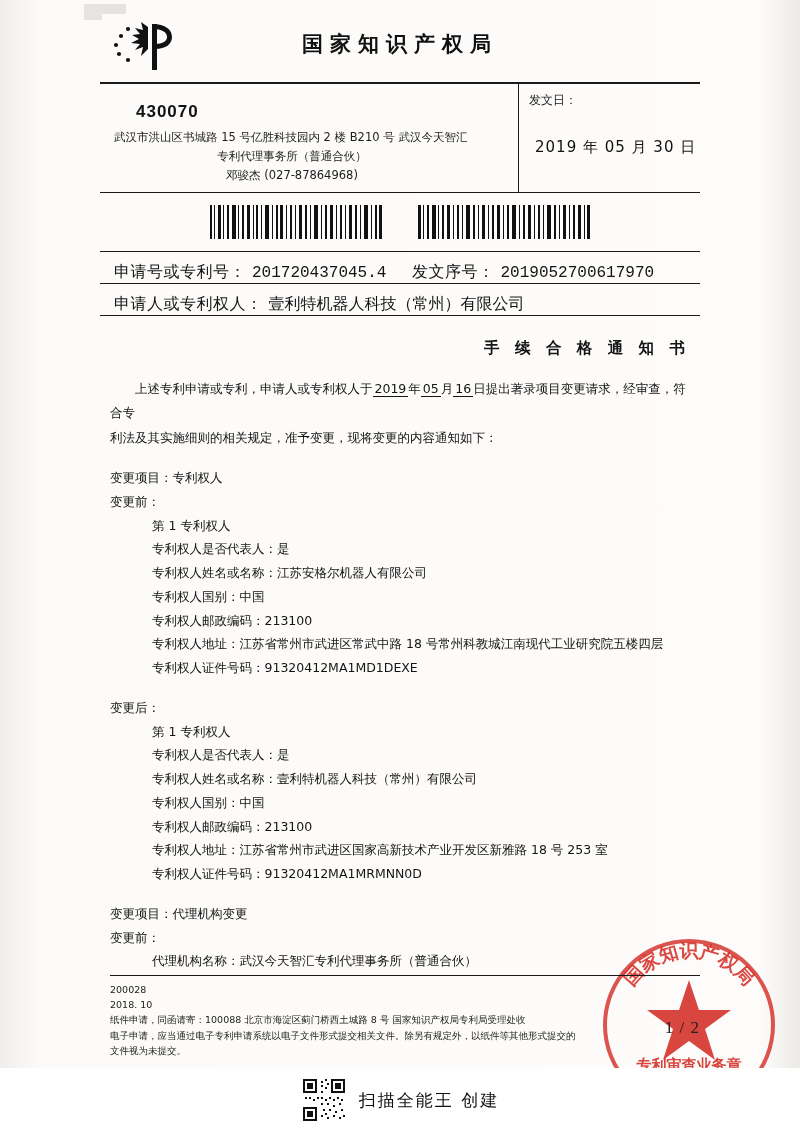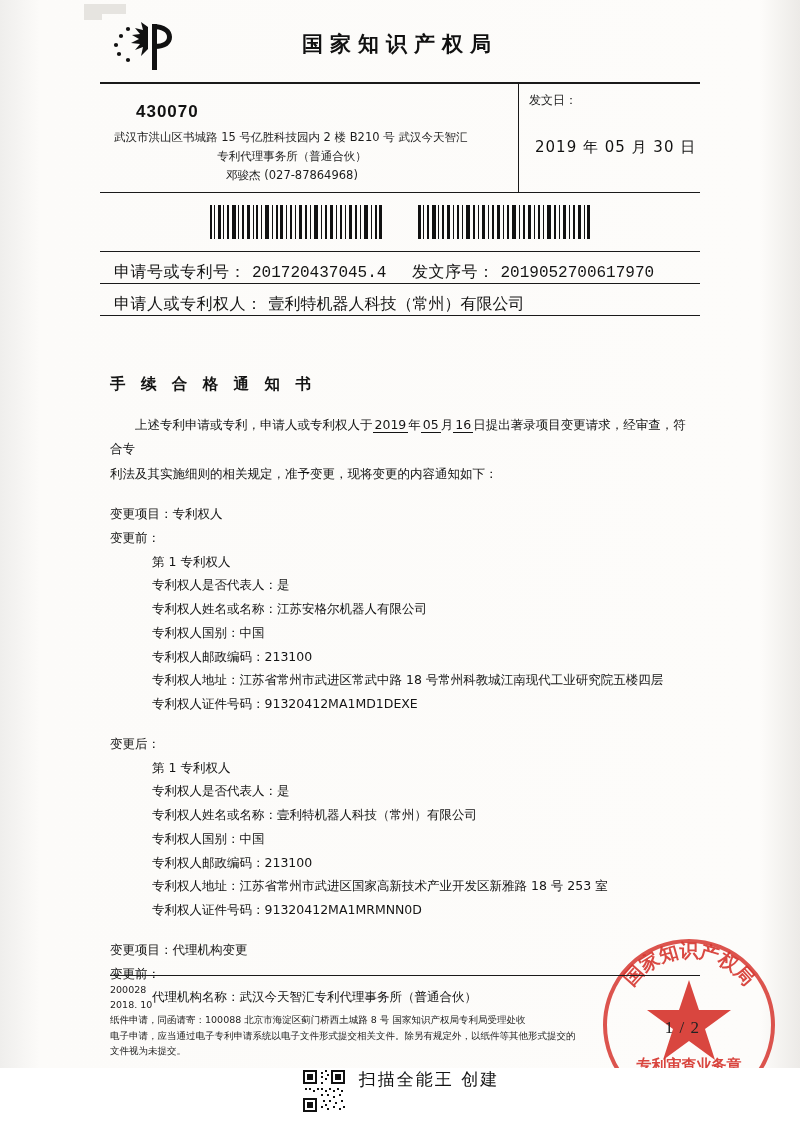--- a/index.html
+++ b/index.html
@@ -134,26 +134,25 @@
   .info-row .val { margin-left: 6px; }
   .info-row.last { border-bottom: 2px solid #1a1a1a; }
   
   .body-area {
     position: relative;
     padding: 22px 10px 0 10px;
     font-family: "DejaVu Sans", sans-serif;
     color: #141414;
   }
   .doc-title {
-    text-align: left;
+    text-align: right;
     font-size: 15.5px;
     font-weight: bold;
     letter-spacing: 5px;
     margin-bottom: 18px;
-    margin-top: 36px;
   }
   .para {
     font-size: 12.5px;
     line-height: 1.95;
     text-indent: 2em;
   }
   .para2 {
     font-size: 12.5px;
     line-height: 1.95;
   }
@@ -203,20 +202,21 @@
   }
   
   .scan-bar {
     position: absolute;
     left: 0;
     right: 0;
     bottom: 0;
     height: 64px;
     background: #ffffff;
     display: flex;
+    align-items: center;
     justify-content: center;
     gap: 12px;
   }
   .qr { width: 46px; height: 46px; }
   .scan-text {
     font-family: "DejaVu Sans", sans-serif;
     font-size: 17px;
     color: #111;
     letter-spacing: 2px;
   }

